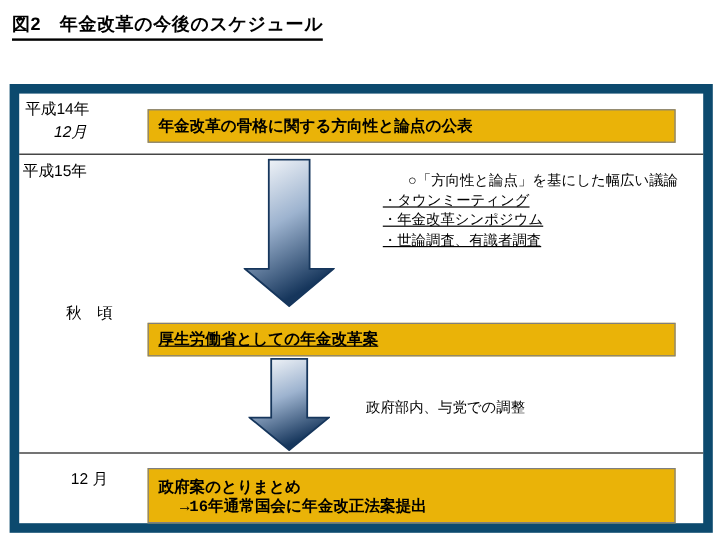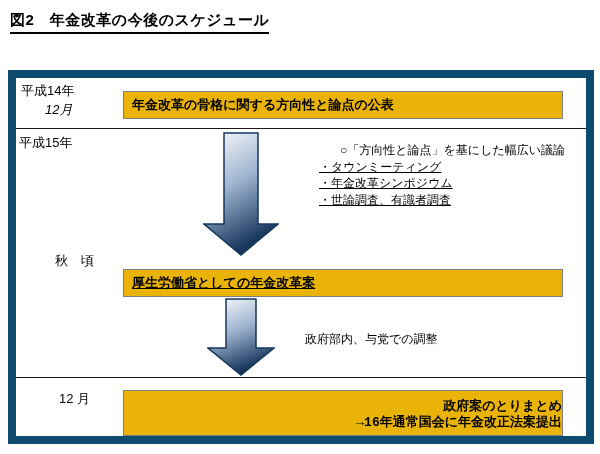--- a/index.html
+++ b/index.html
@@ -27,21 +27,21 @@
   .tl-label { position:absolute; font-size:13px; white-space:nowrap; }
 
   .peach {
     position:absolute; left:107px; width:440px;
     background:#eab308; border:1px solid #7f7f7f;
     font-size:13px; font-weight:bold;
   }
   .peach.single { height:28px; display:flex; align-items:center; padding-left:8px; }
   .box-1 { top:13px; }
   .box-2 { top:191px;text-decoration:underline; }
-  .box-3 { top:312px; height:46px; padding:6px 0 0 8px; line-height:17px;text-align:right; }
+  .box-3 { top:312px; height:46px; padding:6px 0 0 8px; line-height:17px; }
   .box-3 .line2 { padding-left:18px;font-family:Liberation Mono, monospace; }
 
   .arrow { position:absolute; line-height:0; }
   .arrow-1 { left:187px; top:54px; }
   .arrow-2 { left:191px; top:220px; }
 
   .discussion { position:absolute; left:279px; top:64px; width:270px; font-size:12px; line-height:16.5px; }
   .discussion .hang { padding-left:12px; text-indent:-12px;text-align:right; }
   .discussion .bullet { padding-left:24px;text-decoration:underline; }
 

